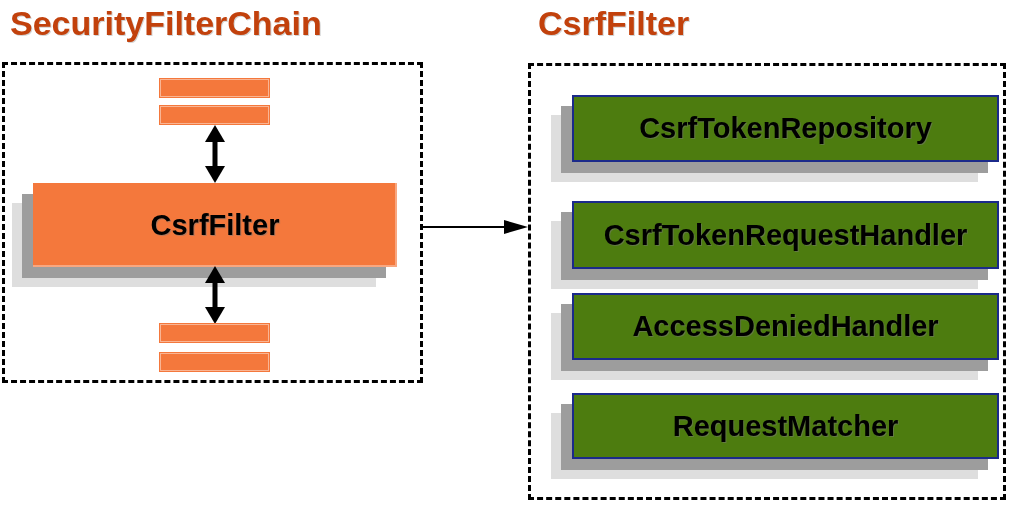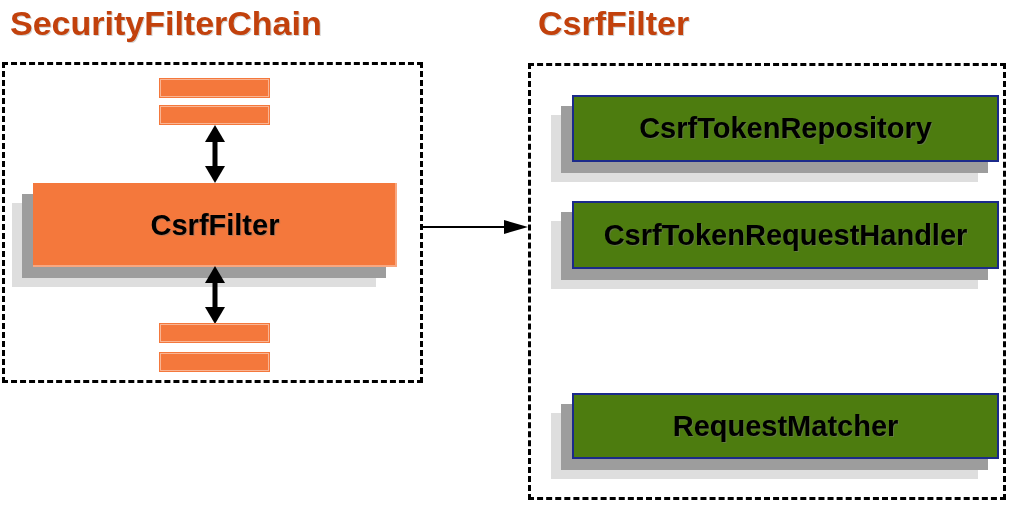--- a/index.html
+++ b/index.html
@@ -139,18 +139,21 @@
   <div class="dashed-box" id="right-dashed"></div>
 
   <div class="component-box" id="component-0">
     <span class="node-label">CsrfTokenRepository</span>
   </div>
 
   <div class="component-box" id="component-1">
     <span class="node-label">CsrfTokenRequestHandler</span>
   </div>
 
+  <div class="component-box" id="component-2">
+    <span class="node-label">AccessDeniedHandler</span>
+  </div>
 
   <div class="component-box" id="component-3">
     <span class="node-label">RequestMatcher</span>
   </div>
 
 </div>
 
 </body></html>

